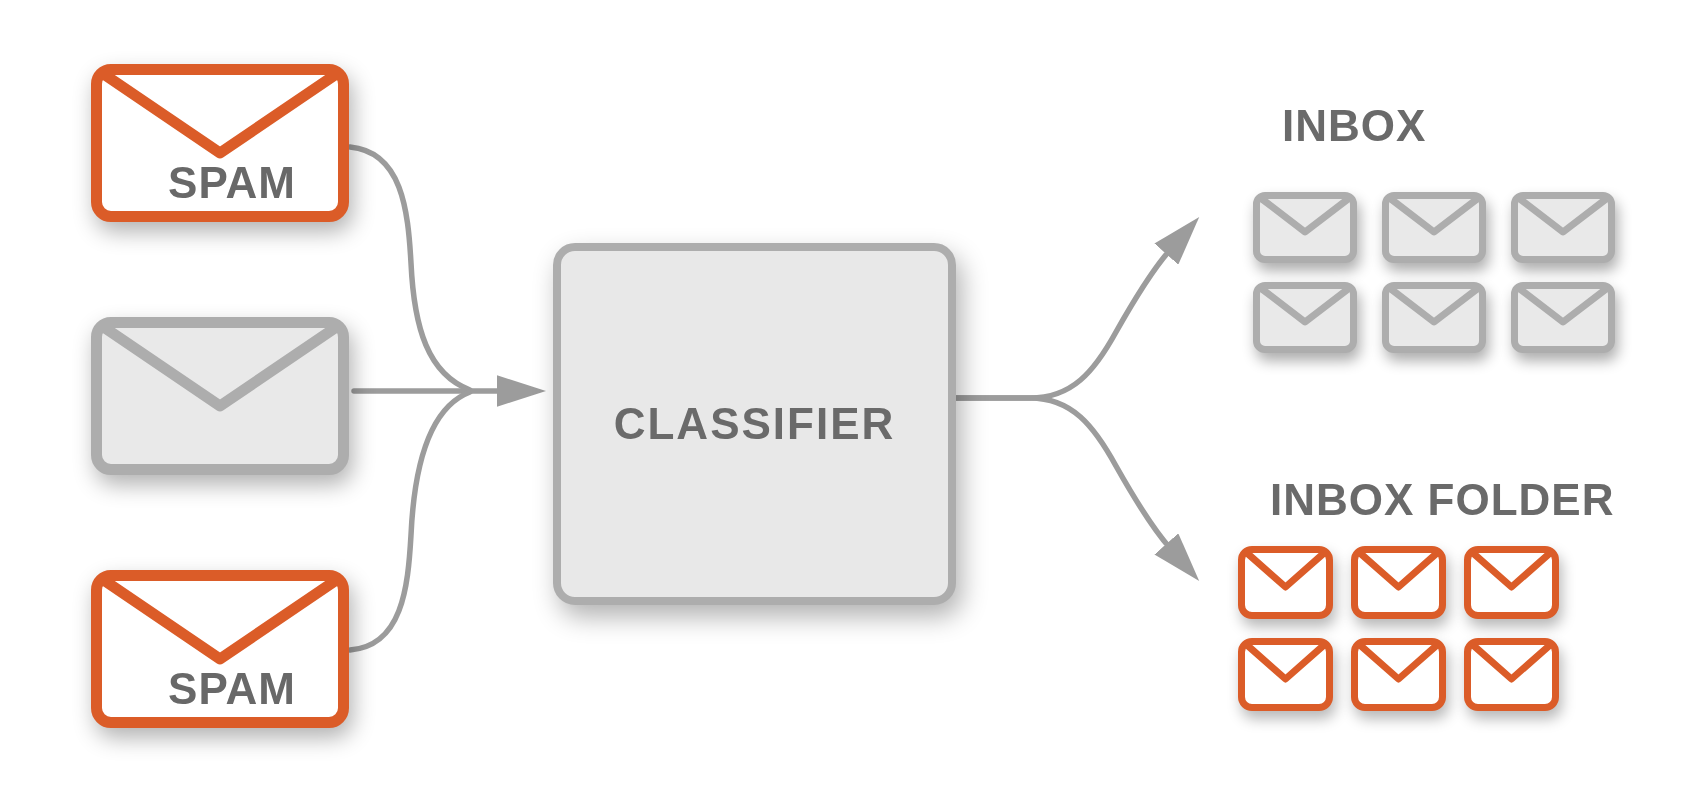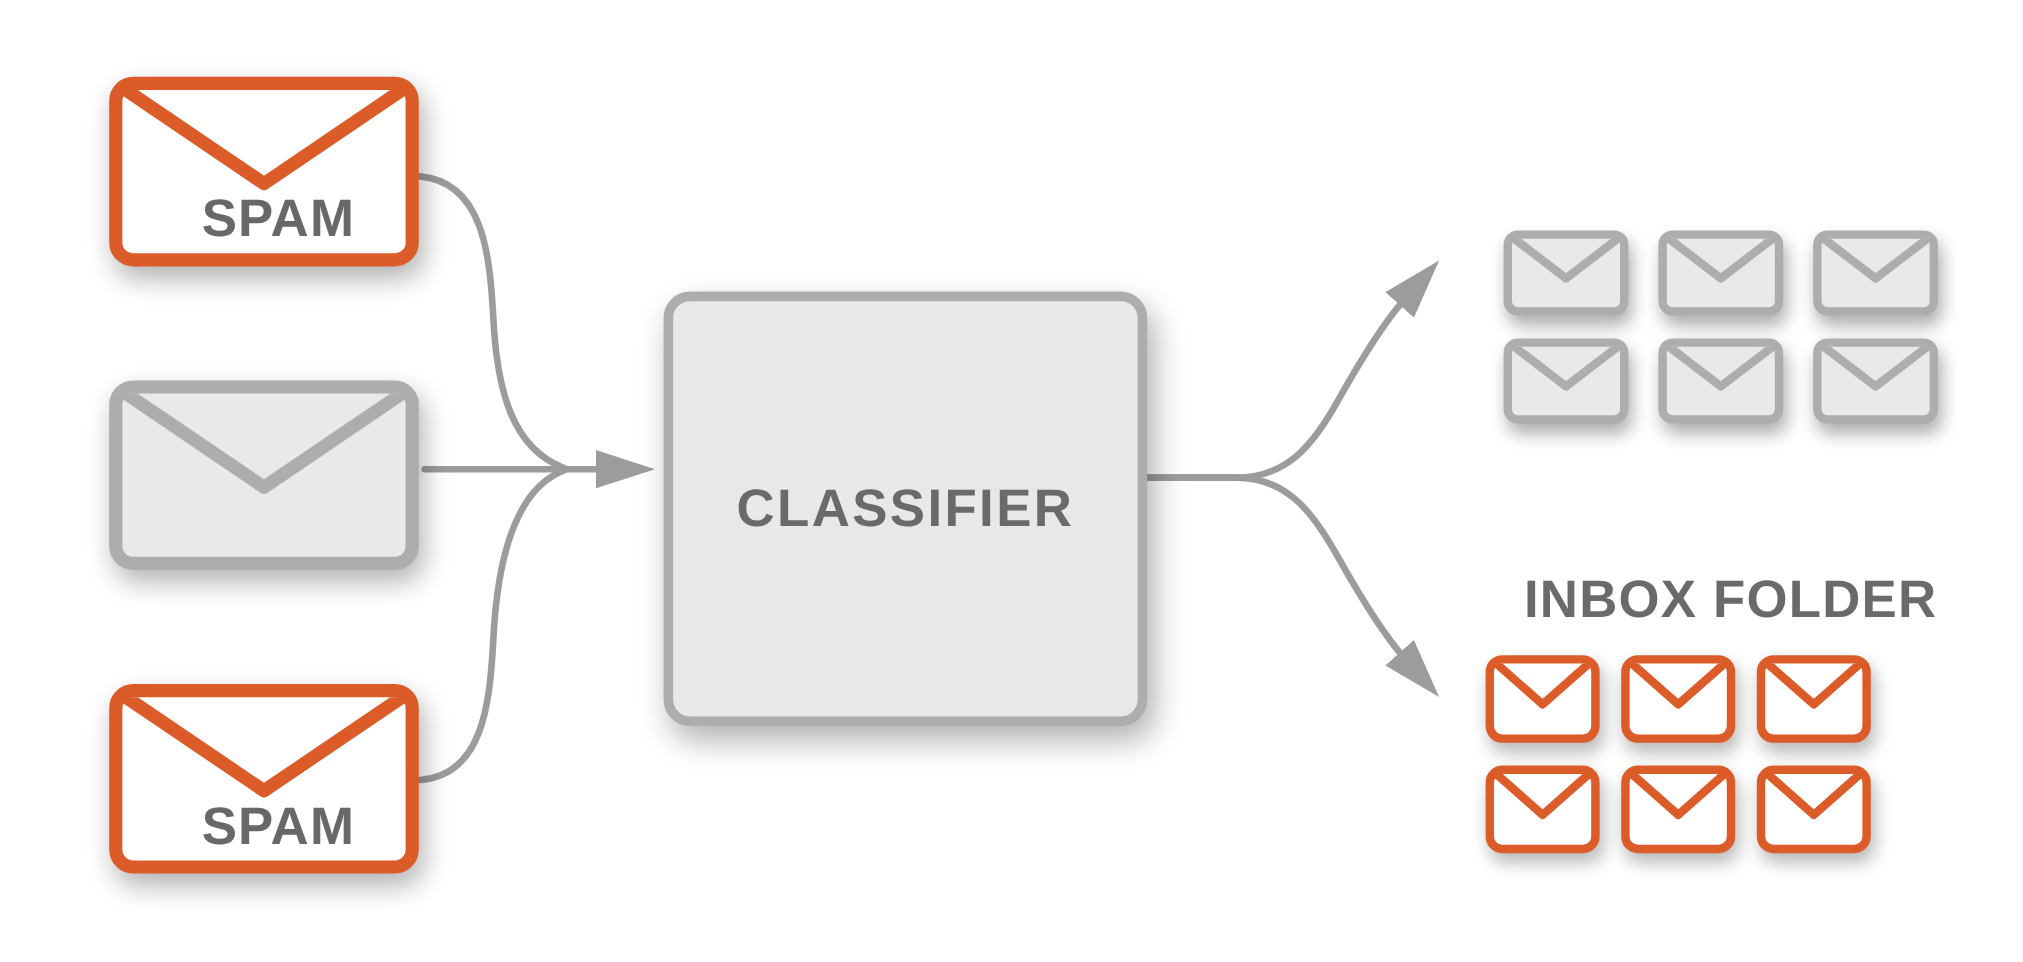--- a/index.html
+++ b/index.html
@@ -107,20 +107,21 @@
     <svg class="flap" viewBox="0 0 236 136" preserveAspectRatio="none">
       <polyline points="3,0 118,78 233,0" fill="none" stroke="currentColor" stroke-width="11" stroke-linejoin="round" stroke-linecap="round"></polyline>
     </svg>
     <div class="env-label">SPAM</div>
   </div>
 
   <div class="classifier">
     <div class="classifier-label">CLASSIFIER</div>
   </div>
 
+  <div class="group-title inbox-title">INBOX</div>
   <div class="inbox-grid">
     <div class="env env-sm plain-style">
         <svg class="flap" viewBox="0 0 90 57" preserveAspectRatio="none">
           <polyline points="2,0 45,33 88,0" fill="none" stroke="currentColor" stroke-width="7" stroke-linejoin="round" stroke-linecap="round"></polyline>
         </svg>
       </div>
     <div class="env env-sm plain-style">
         <svg class="flap" viewBox="0 0 90 57" preserveAspectRatio="none">
           <polyline points="2,0 45,33 88,0" fill="none" stroke="currentColor" stroke-width="7" stroke-linejoin="round" stroke-linecap="round"></polyline>
         </svg>

